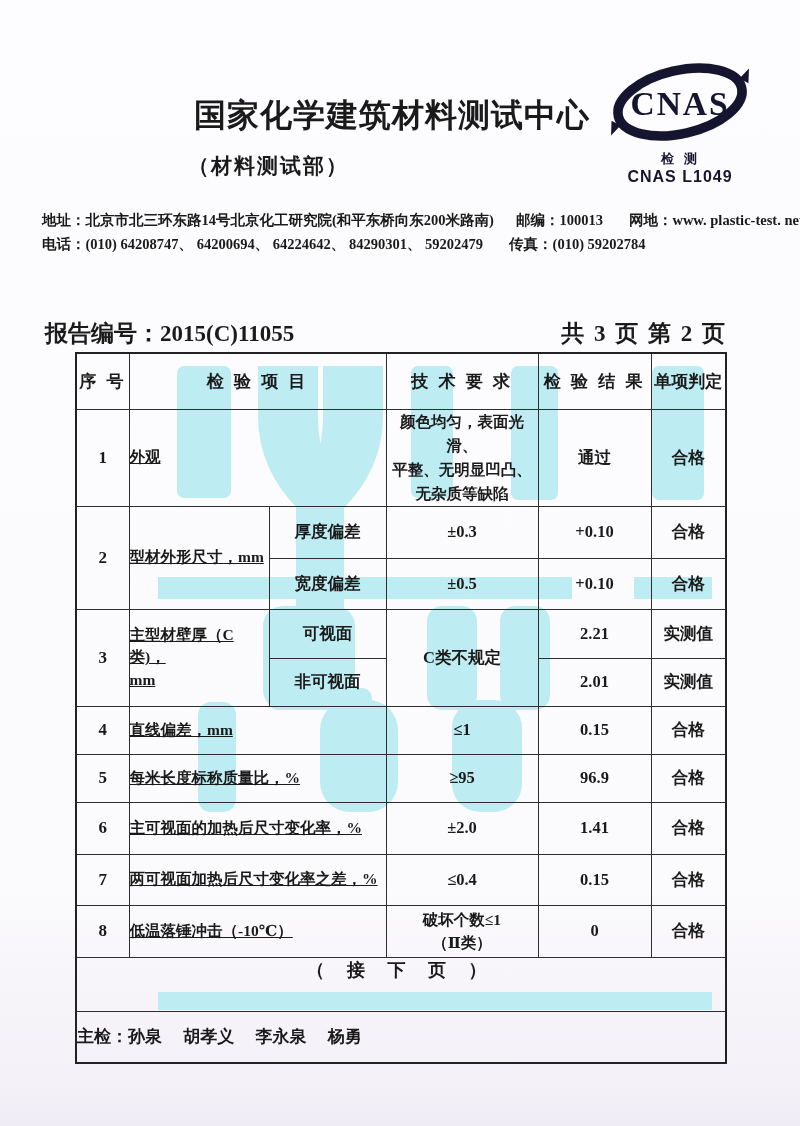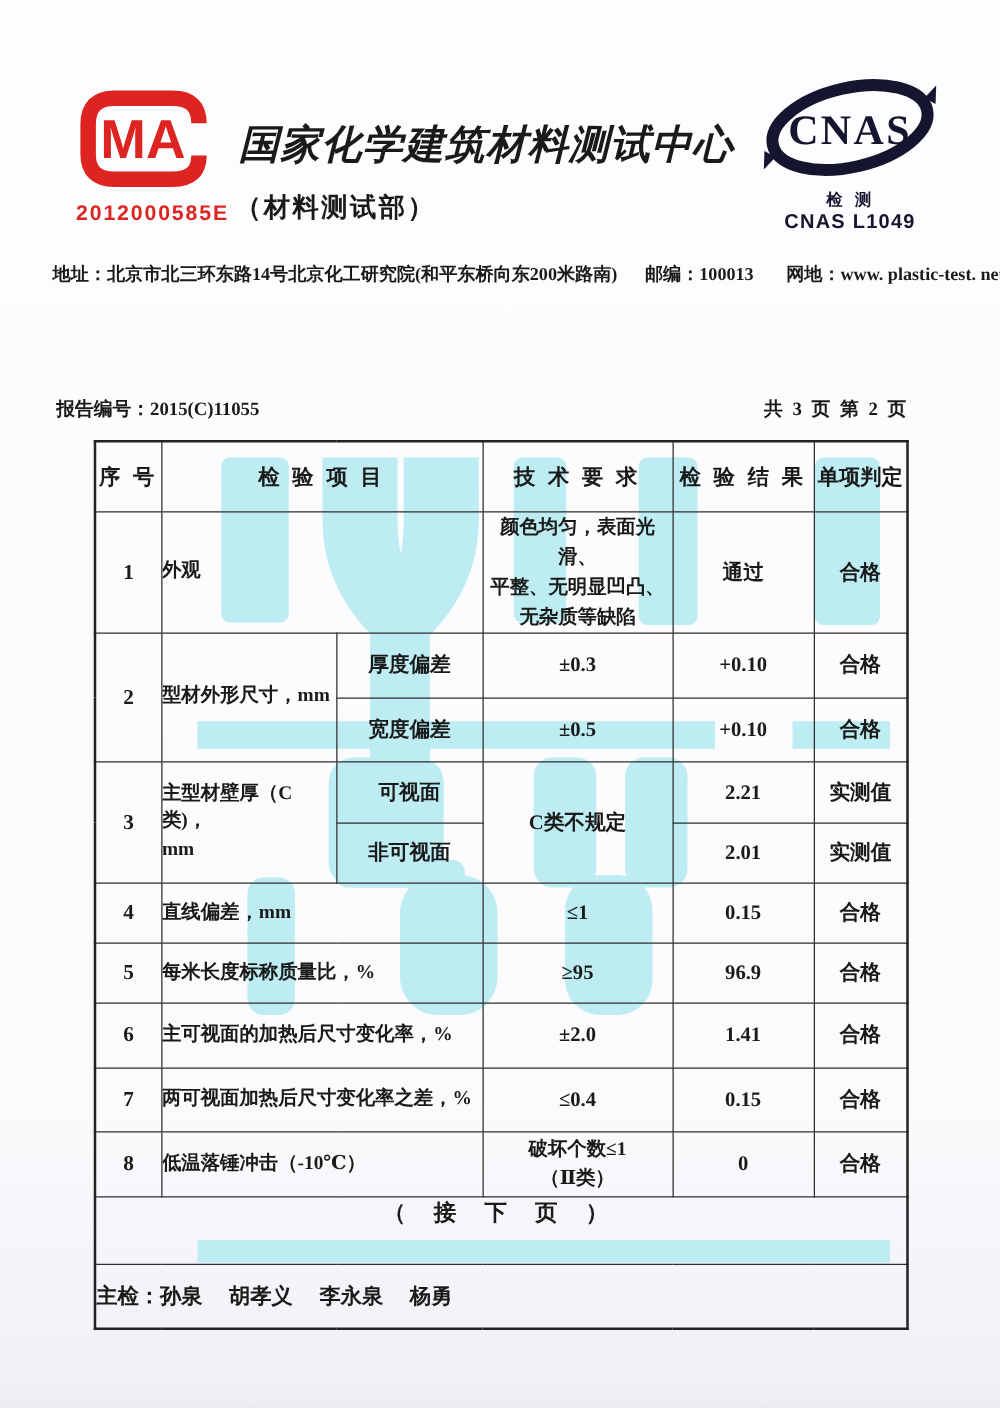--- a/index.html
+++ b/index.html
@@ -7,45 +7,45 @@
     position:relative;width:800px;height:1126px;overflow:hidden;
     background:linear-gradient(180deg,#fdfcfe 0%,#fbfafc 78%,#f3f0f7 97%,#efecf5 100%);
     font-family:"Liberation Serif","DejaVu Serif",serif;color:#1a1a1a;
   }
   .wm{position:absolute;left:0;top:0;z-index:0;}
   .content{position:absolute;inset:0;z-index:1;}
 
   
   .cma-wrap{position:absolute;left:52px;top:70px;width:140px;text-align:center;}
   .cma-num{margin-top:4px;color:#dd2420;font-weight:bold;font-size:17px;letter-spacing:1.5px;font-family:"Liberation Sans","DejaVu Sans",sans-serif;}
-  .org-title{position:absolute;left:188px;top:94px;width:402px;text-align:center;font-size:32px;font-weight:bold;letter-spacing:1px;white-space:nowrap;font-style:italic;}
+  .org-title{position:absolute;left:188px;top:94px;width:402px;text-align:right;font-size:32px;font-weight:bold;letter-spacing:1px;white-space:nowrap;}
   .dept{position:absolute;left:188px;top:152px;width:402px;text-align:left;font-size:21px;font-weight:bold;letter-spacing:2px;}
   .cnas-wrap{position:absolute;left:596px;top:56px;width:168px;text-align:center;color:#15152f;}
   .cnas-seal{font-size:13px;font-weight:bold;letter-spacing:10px;margin-top:-2px;margin-left:8px;}
   .cnas-code{font-size:16px;font-weight:bold;letter-spacing:1px;font-family:"Liberation Sans","DejaVu Sans",sans-serif;}
 
   
   .contact{position:absolute;left:42px;top:208px;width:722px;font-size:14.5px;font-weight:bold;line-height:24px;}
   .contact .row{white-space:nowrap;}
   .contact .gap1{display:inline-block;width:22px;}
   .contact .gap2{display:inline-block;width:26px;}
 
   
   .report-title{position:absolute;left:0;top:268px;width:800px;text-align:center;font-size:31px;font-weight:bold;letter-spacing:4px;}
-  .num-row{position:absolute;left:45px;top:318px;width:682px;font-size:15px;font-weight:bold;}
+  .num-row{position:absolute;left:45px;top:318px;width:682px;font-size:23px;font-weight:bold;}
   .num-left{float:left;}
   .num-right{float:right;letter-spacing:2px;}
 
   
   table.report{position:absolute;left:75px;top:352px;width:650px;border-collapse:collapse;table-layout:fixed;background:transparent;padding-left:20px;}
   table.report td,table.report th{border:1.6px solid #2e2e2e;padding:0;font-weight:bold;overflow:hidden;}
   table.report{border:2.2px solid #222;}
   th.colh{font-size:17px;letter-spacing:3px;text-align:center;}
   td.no{font-size:17px;text-align:center;font-family:"Liberation Serif","DejaVu Serif",serif;}
-  td.item{font-size:15.5px;text-align:left;padding-left:6px;padding-right:2px;line-height:1.45;}
+  td.item{font-size:15.5px;text-align:left;padding-left:6px;padding-right:2px;line-height:1.45;text-decoration:underline;}
   td.subname{font-size:16.5px;text-align:center;}
   td.val{font-size:16.5px;text-align:center;}
   td.pre{white-space:pre-line;}
   tr.h-head{height:56px;}  tr.h-r1{height:92px;}
   tr.h-r2a{height:52px;}   tr.h-r2b{height:51px;}
   tr.h-r3a{height:49px;}   tr.h-r3b{height:48px;}
   tr.h-r4{height:48px;}    tr.h-r5{height:48px;}
   tr.h-r6{height:52px;}    tr.h-r7{height:51px;}
   tr.h-r8{height:52px;}    tr.h-cont{height:54px;}
   tr.h-insp{height:52px;margin-left:29px;}
@@ -80,47 +80,43 @@
       <rect x="198" y="702" width="38" height="110" rx="13"></rect>
       <rect x="320" y="700" width="78" height="112" rx="30"></rect>
       <rect x="452" y="700" width="70" height="112" rx="28"></rect>
 
       <rect x="158" y="992" width="554" height="18"></rect>
     </g>
   </svg>
 
   <div class="content">
 
-    <div class="cma-wrap">
-      <svg width="124" height="82" viewBox="0 0 130 86">
-        <path d="M104,30 Q104,9 82,9 H33 Q11,9 11,31 V56 Q11,77 33,77 H82 Q104,77 104,57" fill="none" stroke="#dd2420" stroke-width="13"></path>
-        <text x="57" y="59" text-anchor="middle" font-size="46" font-weight="bold" font-family="Liberation Sans, DejaVu Sans, sans-serif" fill="#dd2420">MA</text>
-      </svg>
-      <div class="cma-num">2012000585E</div>
-    </div>
 
     <div class="org-title">国家化学建筑材料测试中心</div>
     <div class="dept">（材料测试部）</div>
 
     <div class="cnas-wrap">
       <svg width="164" height="92" viewBox="0 0 170 96">
         <g transform="rotate(-13 85 48)">
           <ellipse cx="85" cy="48" rx="66" ry="33" fill="none" stroke="#15152f" stroke-width="10"></ellipse>
           <path d="M151,38 l12,-8 l-4,15 z" fill="#15152f"></path>
           <path d="M19,58 l-12,8 l4,-15 z" fill="#15152f"></path>
         </g>
         <text x="85" y="62" text-anchor="middle" font-size="35" font-weight="bold" font-family="Liberation Serif, DejaVu Serif, serif" fill="#15152f" letter-spacing="2">CNAS</text>
       </svg>
       <div class="cnas-seal">检测</div>
       <div class="cnas-code">CNAS L1049</div>
     </div>
 
     <div class="contact">
       <div class="row">
         <span>地址：</span><span>北京市北三环东路14号北京化工研究院(和平东桥向东200米路南)</span><span class="gap1"></span><span>邮编：</span><span>100013</span><span class="gap2"></span><span>网地：</span><span>www. plastic-test. net</span>
+      </div>
+      <div class="row">
+        <span>电话：</span><span>(010) 64208747、  64200694、  64224642、  84290301、  59202479</span><span class="gap2"></span><span>传真：</span><span>(010) 59202784</span>
       </div>
     </div>
 
     <div class="num-row">
       <span class="num-left"><span>报告编号：</span><span>2015(C)11055</span></span>
       <span class="num-right">共 3 页 第 2 页</span>
     </div>
 
     <table class="report">
       <colgroup>

